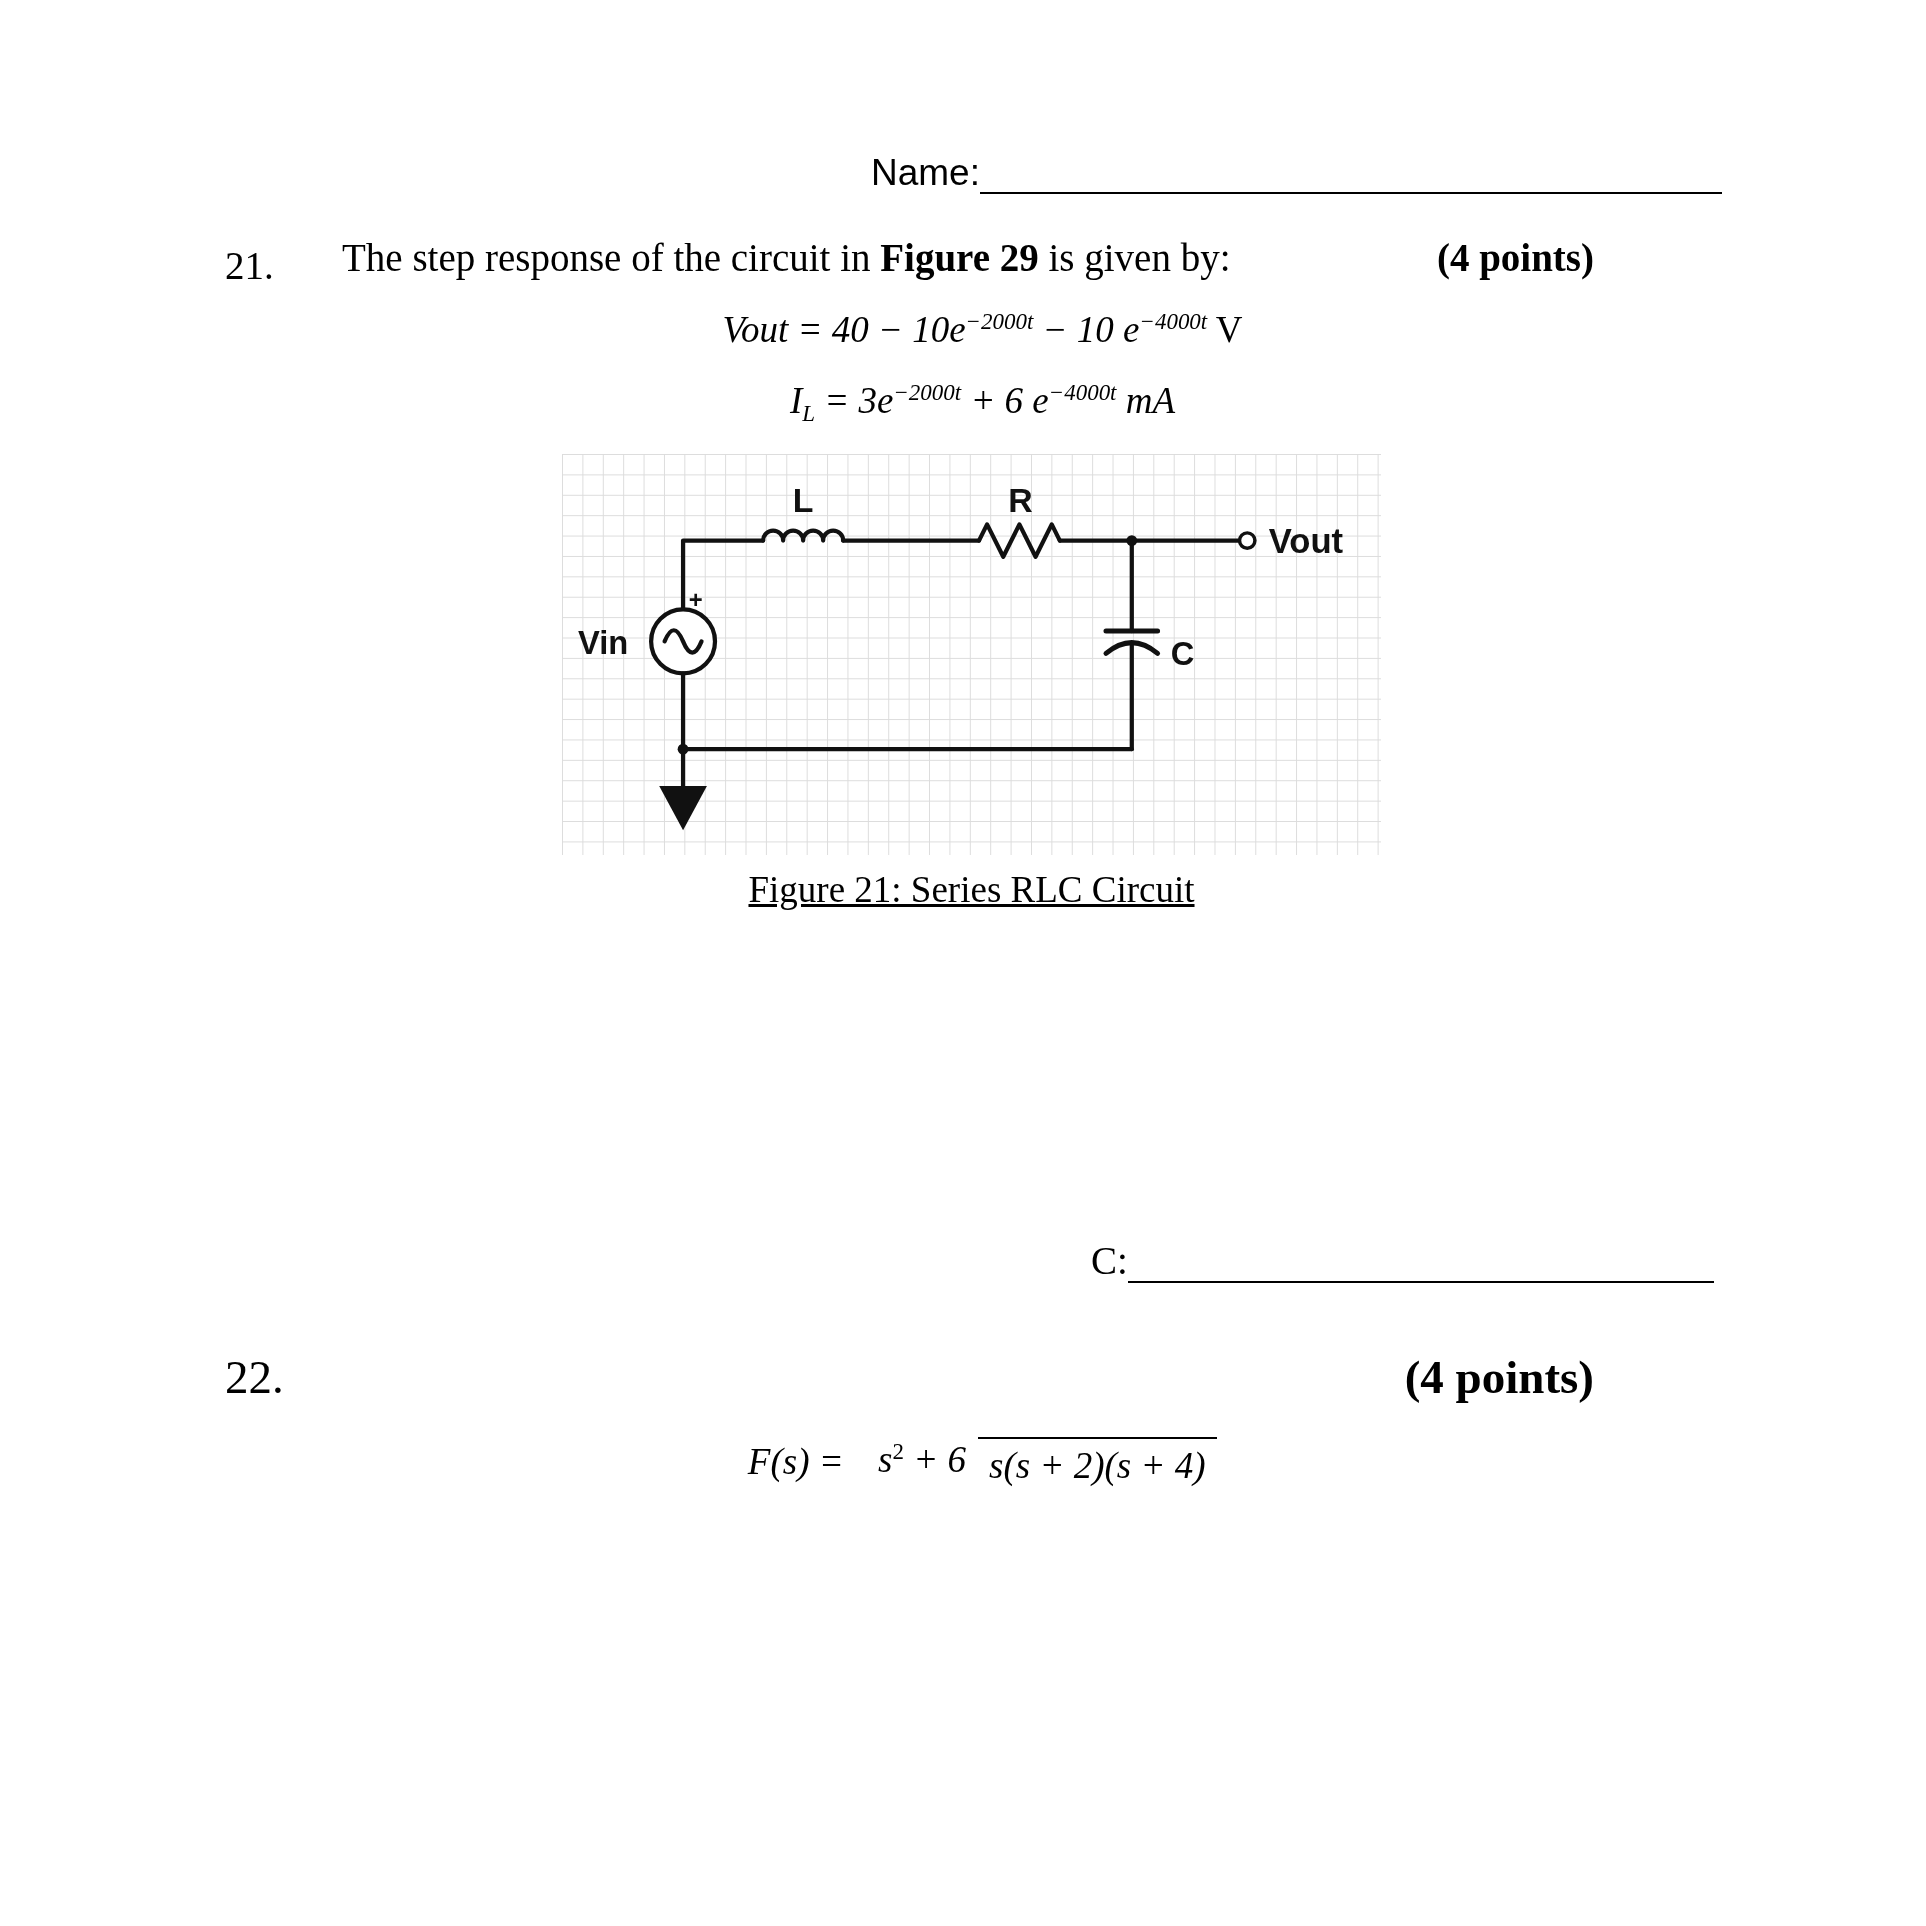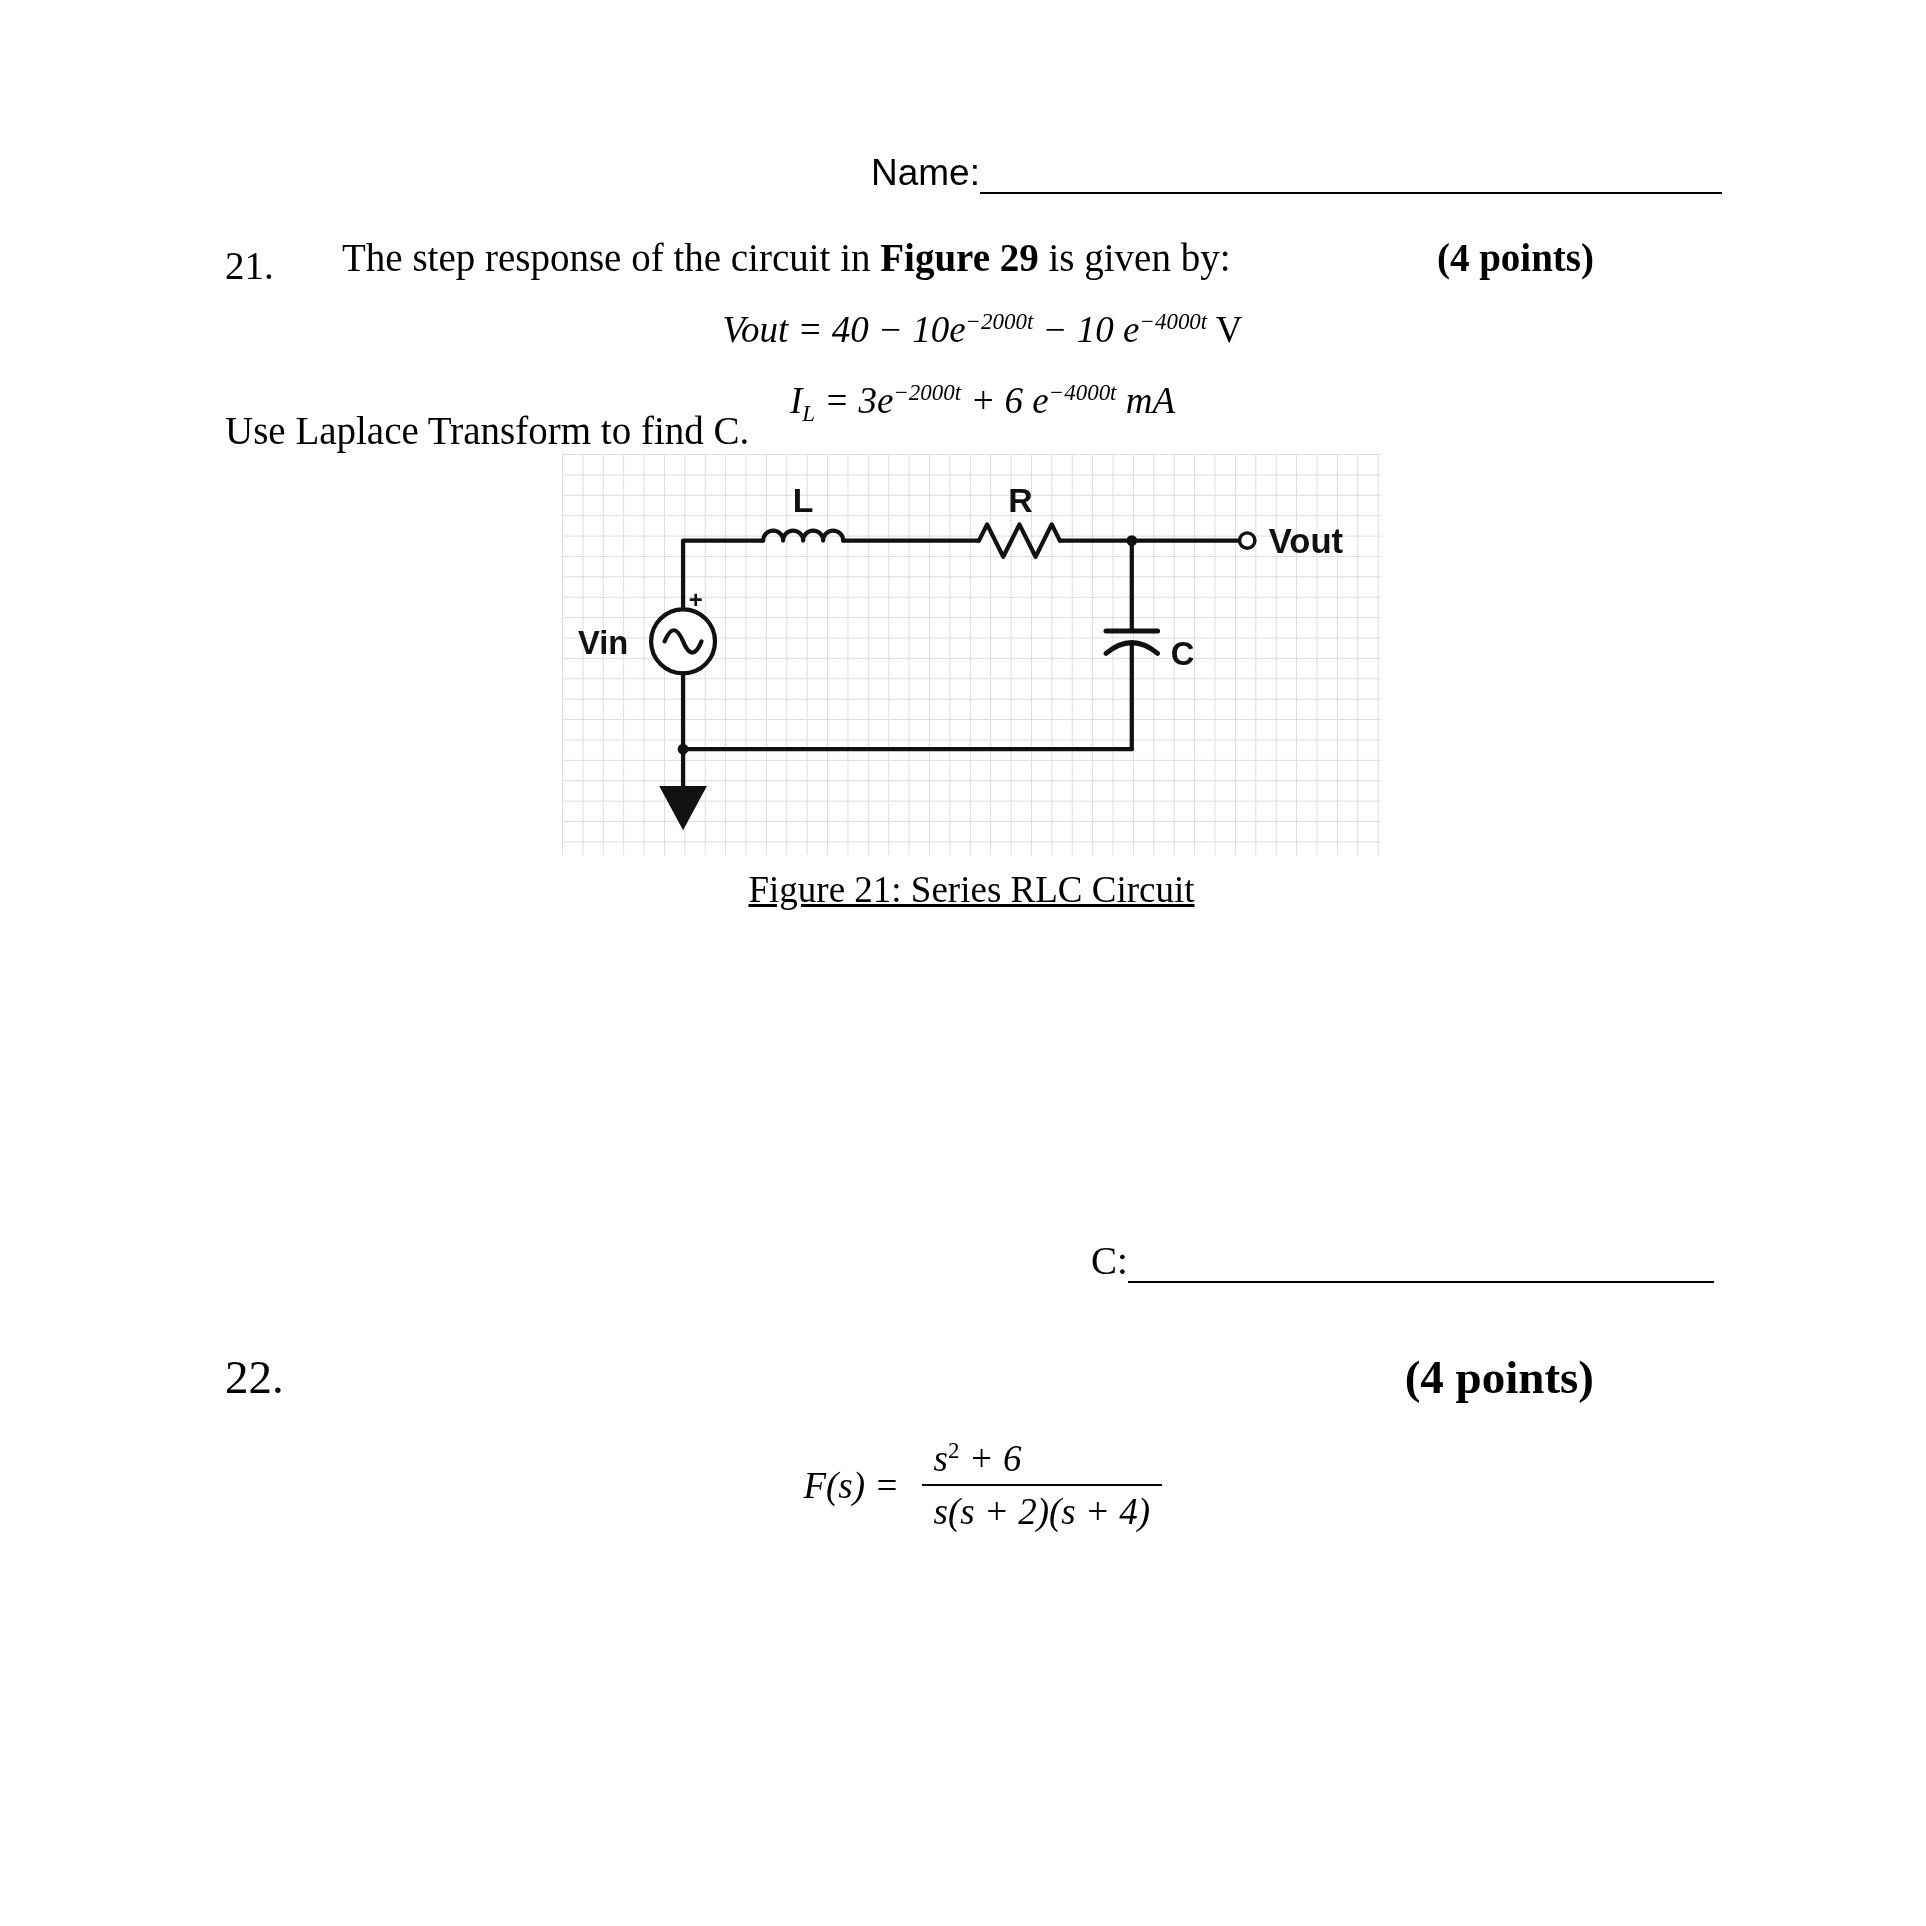--- a/index.html
+++ b/index.html
@@ -13,21 +13,21 @@
   .eq{font-size:37px;}
   .eq sup{font-size:0.62em;}
   .eq sub{font-size:0.62em;}
   .blank{display:inline-block;border-bottom:2.7px solid #000;}
   .flex-base{display:flex;align-items:flex-end;}
   .grid-paper{background-color:#ffffff;
     background-image:
       linear-gradient(to right,#dcdcdc 1.2px,transparent 1.2px),
       linear-gradient(to bottom,#dcdcdc 1.2px,transparent 1.2px);
     background-size:20.4px 20.4px;}
-  .frac{display:inline-flex;flex-direction:column;margin-left:13.5px;}
+  .frac{display:inline-flex;flex-direction:row;align-items:center;margin-left:13.5px;}
   .frac .num{padding:0 11.6px 3.9px;}
   .frac .den{border-top:2.3px solid #000;padding:4.6px 11.6px 0;}
 </style>
 </head>
 <body>
 
 <div class="page">
 
   <div class="abs sans flex-base" style="left:871px;top:116px;font-size:37px;margin-top:36px;">
     <span class="pre">Name:</span>
@@ -41,21 +41,20 @@
   </div>
 
   <div class="abs eq" style="left:0;top:308px;width:1965px;text-align:center;">
     <span class="it pre">Vout = 40 − 10e</span><sup class="it pre">−2000t</sup><span class="it pre"> − 10 e</span><sup class="it pre">−4000t</sup><span class="pre"> V</span>
   </div>
 
   <div class="abs eq" style="left:0;top:379px;width:1965px;text-align:center;">
     <span class="it pre">I</span><sub class="it pre">L</sub><span class="it pre"> = 3e</span><sup class="it pre">−2000t</sup><span class="it pre"> + 6 e</span><sup class="it pre">−4000t</sup><span class="it pre"> mA</span>
   </div>
 
-  <div class="abs" style="left:225px;top:408px;font-size:39px;">Use Laplace Transform to find C.</div>
 
   <div class="abs grid-paper" style="left:562px;top:454px;width:819px;height:401px;">
     <svg viewBox="0 0 2125 1042" width="819" height="401">
       <g stroke="#111111" stroke-width="11" fill="none" stroke-linecap="round" stroke-linejoin="round">
         <path d="M 313 404 L 313 225 L 521 225"></path>
         <path d="M 521 225 a 26 26 0 0 1 52 0 a 26 26 0 0 1 52 0 a 26 26 0 0 1 52 0 a 26 26 0 0 1 52 0"></path>
         <path d="M 729 225 H 1082"></path>
         <path d="M 1082 225 l 21 -42 l 42 84 l 42 -84 l 42 84 l 42 -84 l 21 42"></path>
         <path d="M 1292 225 H 1759"></path>
         <circle cx="1779" cy="225" r="20" fill="#ffffff" stroke-width="9"></circle>

